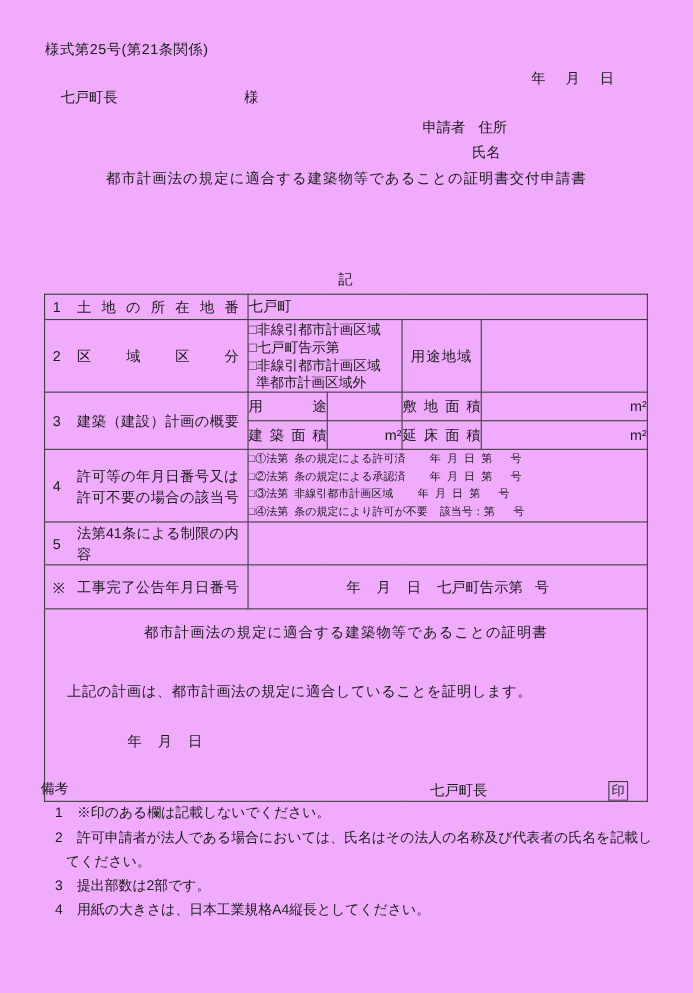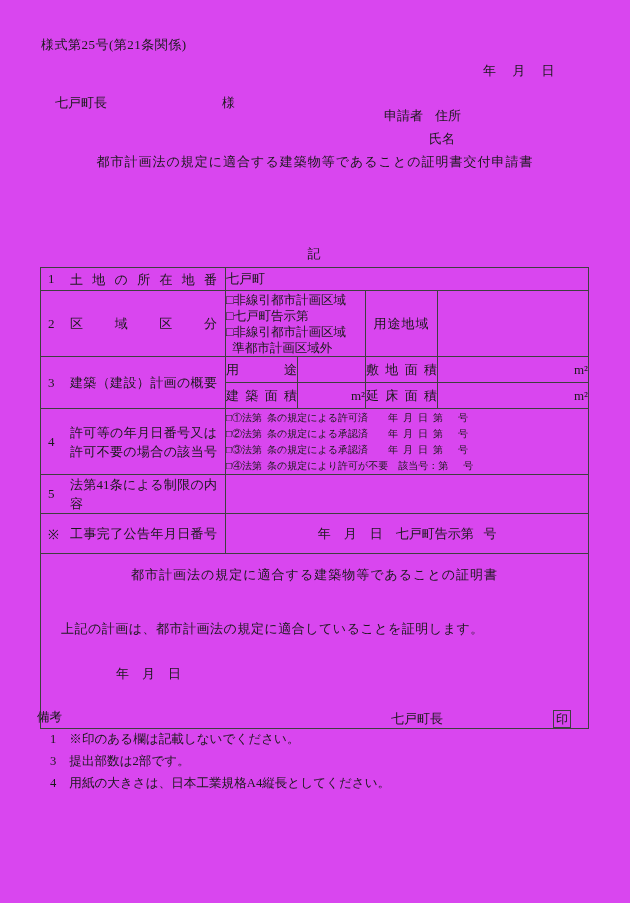--- a/index.html
+++ b/index.html
@@ -1,25 +1,25 @@
 <!DOCTYPE html>
 <html><head>
 <meta charset="utf-8">
 <style>
   html,body{margin:0;padding:0;background:#ffffff;}
   .page{
-    position:relative;width:630px;height:903px;background:#d946ef;
-    font-family:Liberation Serif, serif;
+    position:relative;width:630px;height:903px;background:#f0abfc;
+    font-family:Liberation Sans, sans-serif;
     color:#1a1a1a;font-size:13px;overflow:hidden;
   }
   .pre{white-space:pre;}
   
   .form-number{position:absolute;left:41px;top:36px;letter-spacing:0.5px;}
   .date-top{position:absolute;left:483px;top:62px;}
-  .addressee{position:absolute;left:55px;top:94px;}
+  .addressee{position:absolute;left:55px;top:80px;}
   .addressee .honorific{margin-left:115px;}
   .applicant{position:absolute;left:371px;top:104px;line-height:23px;margin-left:13px;}
   .applicant .field{margin-left:12px;}
   .applicant .row2{margin-left:45px;}
   .doc-title{position:absolute;left:0;top:153px;width:630px;text-align:center;letter-spacing:1px;}
   .statement{position:absolute;left:41px;top:190px;width:548px;line-height:22px;
     text-indent:1em;text-align:justify;letter-spacing:0.4px;}
   .ki{position:absolute;left:0;top:245px;width:630px;text-align:center;letter-spacing:2px;}
   
   .main-table{position:absolute;left:40px;top:267px;width:548px;border-collapse:collapse;table-layout:fixed;}
@@ -134,21 +134,21 @@
       <tr class="r4">
         <td>
           <div class="num-label">
             <span class="num">4</span>
             <span class="lab">許可等の年月日番号又は許可不要の場合の該当号</span>
           </div>
         </td>
         <td colspan="4" class="permit-cell">
           <div class="pre">□①法第  条の規定による許可済        年  月  日  第      号</div>
           <div class="pre">□②法第  条の規定による承認済        年  月  日  第      号</div>
-          <div class="pre">□③法第  条の規定による承認済        年  月  日  第      号</div>
+          <div class="pre">□③法第  非線引都市計画区域        年  月  日  第      号</div>
           <div class="pre">□④法第  条の規定により許可が不要    該当号：第      号</div>
         </td>
       </tr>
 
       <tr class="r5">
         <td>
           <div class="num-label">
             <span class="num">5</span>
             <span class="lab">法第41条による制限の内容</span>
           </div>
@@ -179,20 +179,23 @@
       </tr>
     </tbody>
   </table>
 
   <div class="remarks">
     <div class="remarks-title">備考</div>
     <div class="remark">
       <span class="rnum">1</span><span>※印のある欄は記載しないでください。</span>
     </div>
     <div class="remark">
+      <span class="rnum">2</span><span>許可申請者が法人である場合においては、氏名はその法人の名称及び代表者の氏名を記載してください。</span>
+    </div>
+    <div class="remark">
       <span class="rnum">3</span><span>提出部数は2部です。</span>
     </div>
     <div class="remark">
       <span class="rnum">4</span><span>用紙の大きさは、日本工業規格A4縦長としてください。</span>
     </div>
   </div>
 
 </div>
 
 </body></html>

